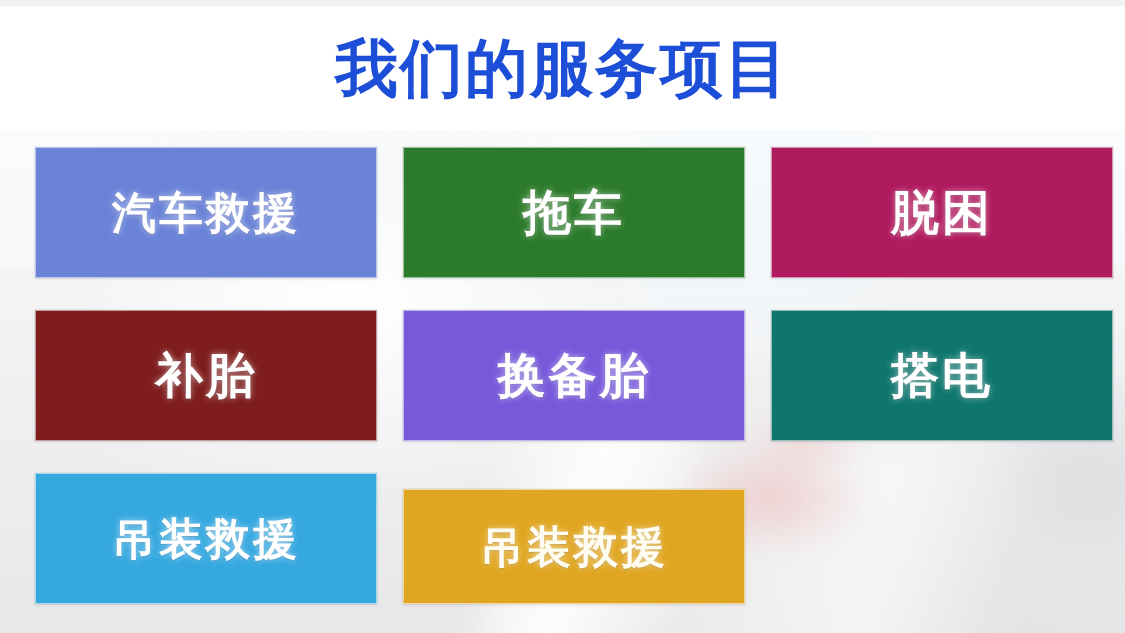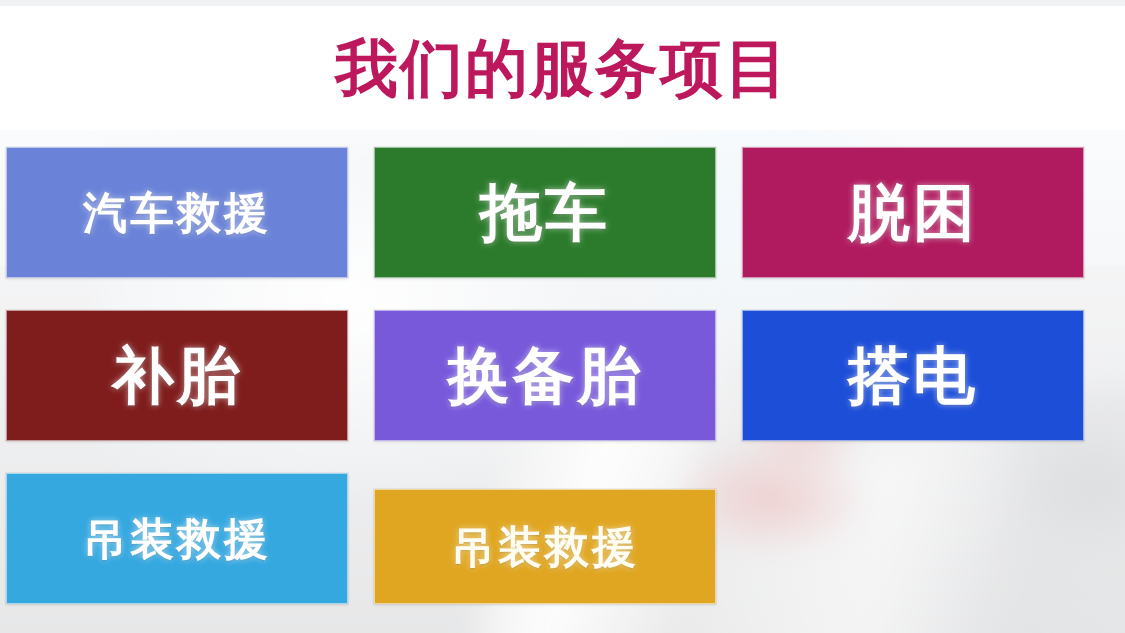--- a/index.html
+++ b/index.html
@@ -119,30 +119,30 @@
   }
   .title-band .top-hairline {
     position: absolute;
     left: 0; top: 0; width: 100%; height: 6px;
     background: #f1f2f4;
   }
   .page-title {
     font-size: 63px;
     font-weight: 700;
     letter-spacing: 2px;
-    color: #be185d;
+    color: #1d4ed8;
     line-height: 1;
     margin: 6px 0 0 0;
     white-space: nowrap;
   }
 
   
   .tile-grid {
     position: absolute;
-    left: 6px;
+    left: 35px;
     top: 147px;
     width: 1079px;
     height: 458px;
     z-index: 2;
     display: grid;
     grid-template-columns: repeat(3, 342px);
     grid-template-rows: repeat(3, 131px);
     column-gap: 26px;
     row-gap: 32px;
   }
@@ -151,21 +151,21 @@
     display: flex;
     align-items: center;
     justify-content: center;
     box-sizing: border-box;
     border: 1px solid rgba(255,255,255,.55);
     box-shadow: 0 0 0 1px rgba(0,0,0,.04), 0 1px 3px rgba(0,0,0,.10);
   }
   .tile-label {
     color: #ffffff;
     font-weight: 700;
-    font-size: 62px;
+    font-size: 48px;
     line-height: 1;
     letter-spacing: 3px;
     white-space: nowrap;
     text-shadow: 0 0 6px rgba(255,255,255,.55), 0 1px 2px rgba(0,0,0,.18);
   }
   .tile-label.small { font-size: 44px; }
   .tile-label.tint-warm { color: #fffdf2; }
 </style>
 </head>
 <body>
@@ -200,21 +200,21 @@
       </div>
       <div class="tile" style="background: rgb(176, 26, 94); align-items: center;">
         <span class="tile-label">脱困</span>
       </div>
       <div class="tile" style="background: #7f1d1d;">
         <span class="tile-label">补胎</span>
       </div>
       <div class="tile" style="background: rgb(119, 89, 218);">
         <span class="tile-label">换备胎</span>
       </div>
-      <div class="tile" style="background: #1d4ed8;">
+      <div class="tile" style="background: #0f766e;">
         <span class="tile-label">搭电</span>
       </div>
       <div class="tile" style="background: rgb(53, 168, 224);">
         <span class="tile-label small">吊装救援</span>
       </div>
       <div class="tile" style="background: rgb(224, 166, 33); margin-top: 16px;">
         <span class="tile-label tint-warm small">吊装救援</span>
       </div>
     </div>
 

